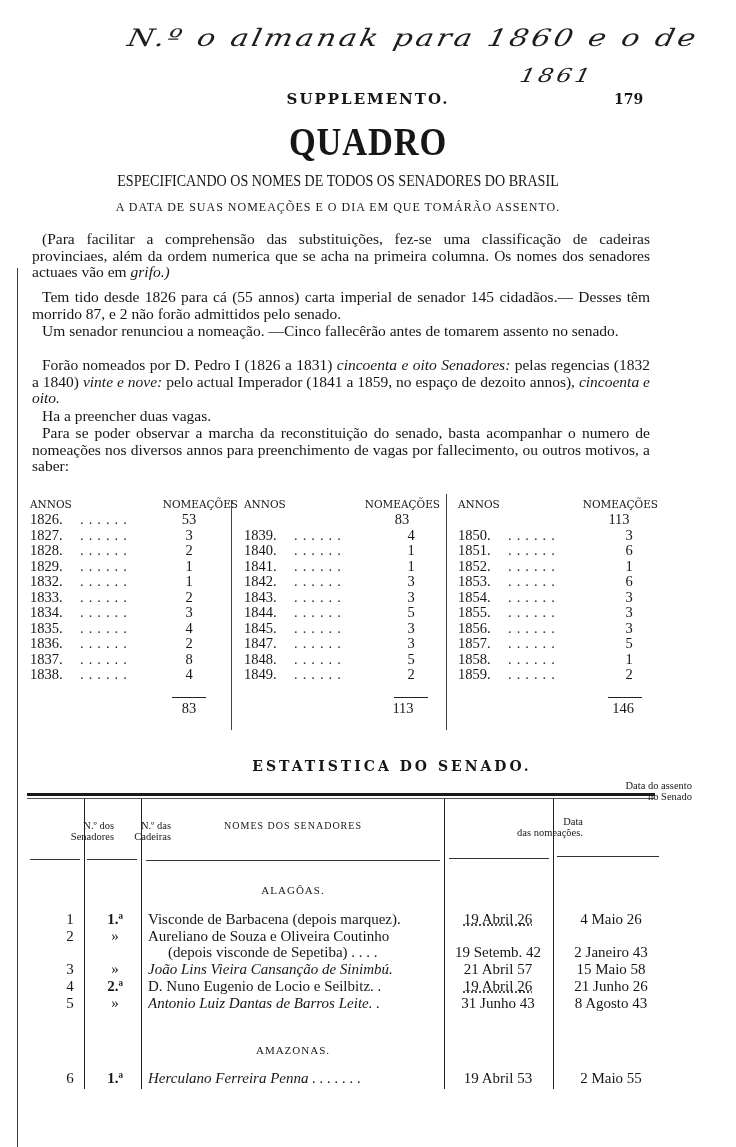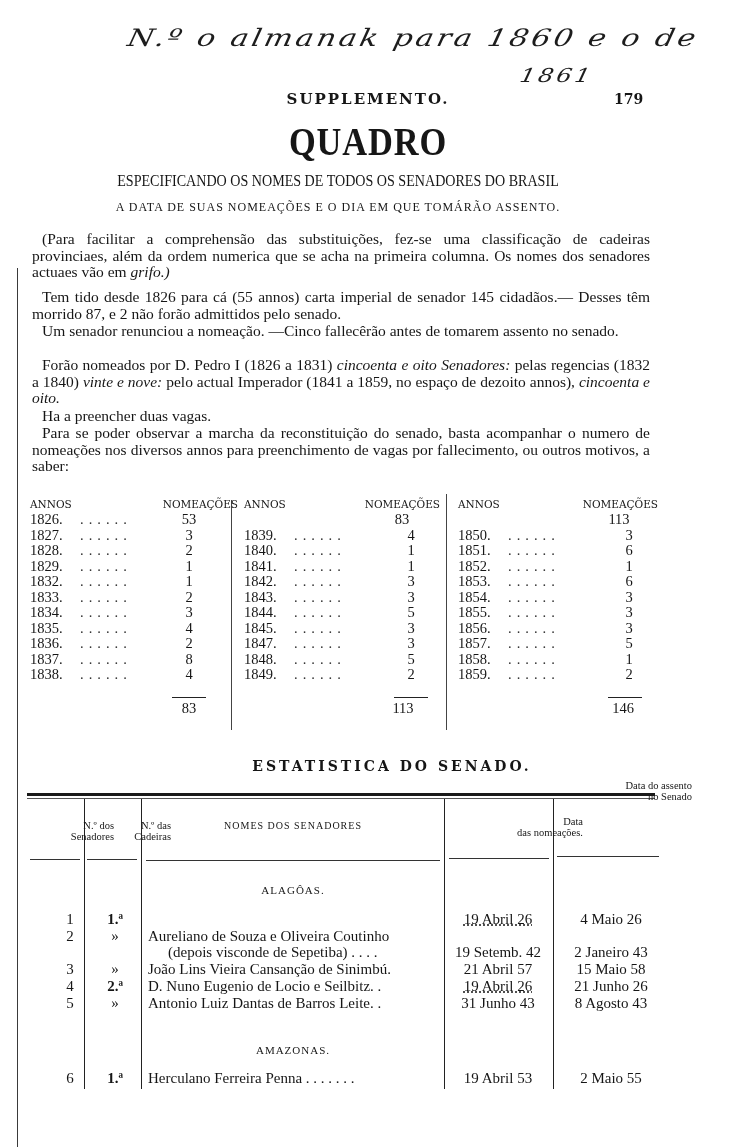--- a/index.html
+++ b/index.html
@@ -49,21 +49,21 @@
   .col-line { position: absolute; width: 1px; background: #222; }
   .hline { position: absolute; height: 1px; background: #333; }
   .th { position: absolute; text-align: right; font-size: 10.5px; line-height: 11px; margin-left: 30px; }
   .th-main { position: absolute; text-align: center; font-size: 10px; letter-spacing: 1px; }
   .prov { position: absolute; left: 142px; width: 302px; text-align: center; font-size: 11px; letter-spacing: 1px; }
   .srow { position: absolute; left: 0; width: 736px; height: 17px; font-size: 15px; line-height: 17px; }
   .srow .num { position: absolute; left: 55px; width: 30px; text-align: center; }
   .srow .cad { position: absolute; left: 95px; width: 40px; text-align: center; }
   .srow .cad.b { font-weight: bold; }
   .srow .name { position: absolute; left: 148px; width: 296px; white-space: nowrap; overflow: hidden; }
-  .srow .name.it { }
+  .srow .name.it { font-style: italic; }
   .srow .dn { position: absolute; left: 446px; width: 104px; text-align: center; white-space: nowrap; }
   .srow .da { position: absolute; left: 557px; width: 108px; text-align: center; white-space: nowrap; }
 </style>
 </head>
 <body>
 
 <div class="margin-line"></div>
 
 <div class="hand hand1">N.º o almanak para 1860 e o de</div>
 <div class="hand hand2">1861</div>
@@ -302,20 +302,21 @@
 <div class="th" style="left:554px; width:108px; top:780px;">
   <div>Data do assento</div>
   <div>no Senado</div>
 </div>
 
 <div class="prov" style="top:884px;">ALAGÔAS.</div>
 
 <div class="srow" style="top:911px;">
   <span class="num">1</span>
   <span class="cad b">1.ª</span>
+  <span class="name">Visconde de Barbacena (depois marquez).</span>
   <span class="dn" style="text-decoration: underline dotted;">19 Abril 26</span>
   <span class="da">4 Maio 26</span>
 </div>
 <div class="srow" style="top:928px;">
   <span class="num">2</span>
   <span class="cad">»</span>
   <span class="name">Aureliano de Souza e Oliveira Coutinho</span>
 </div>
 <div class="srow" style="top:944px;">
   <span class="name" style="left:168px; width:276px;">(depois visconde de Sepetiba) . . . .</span>

